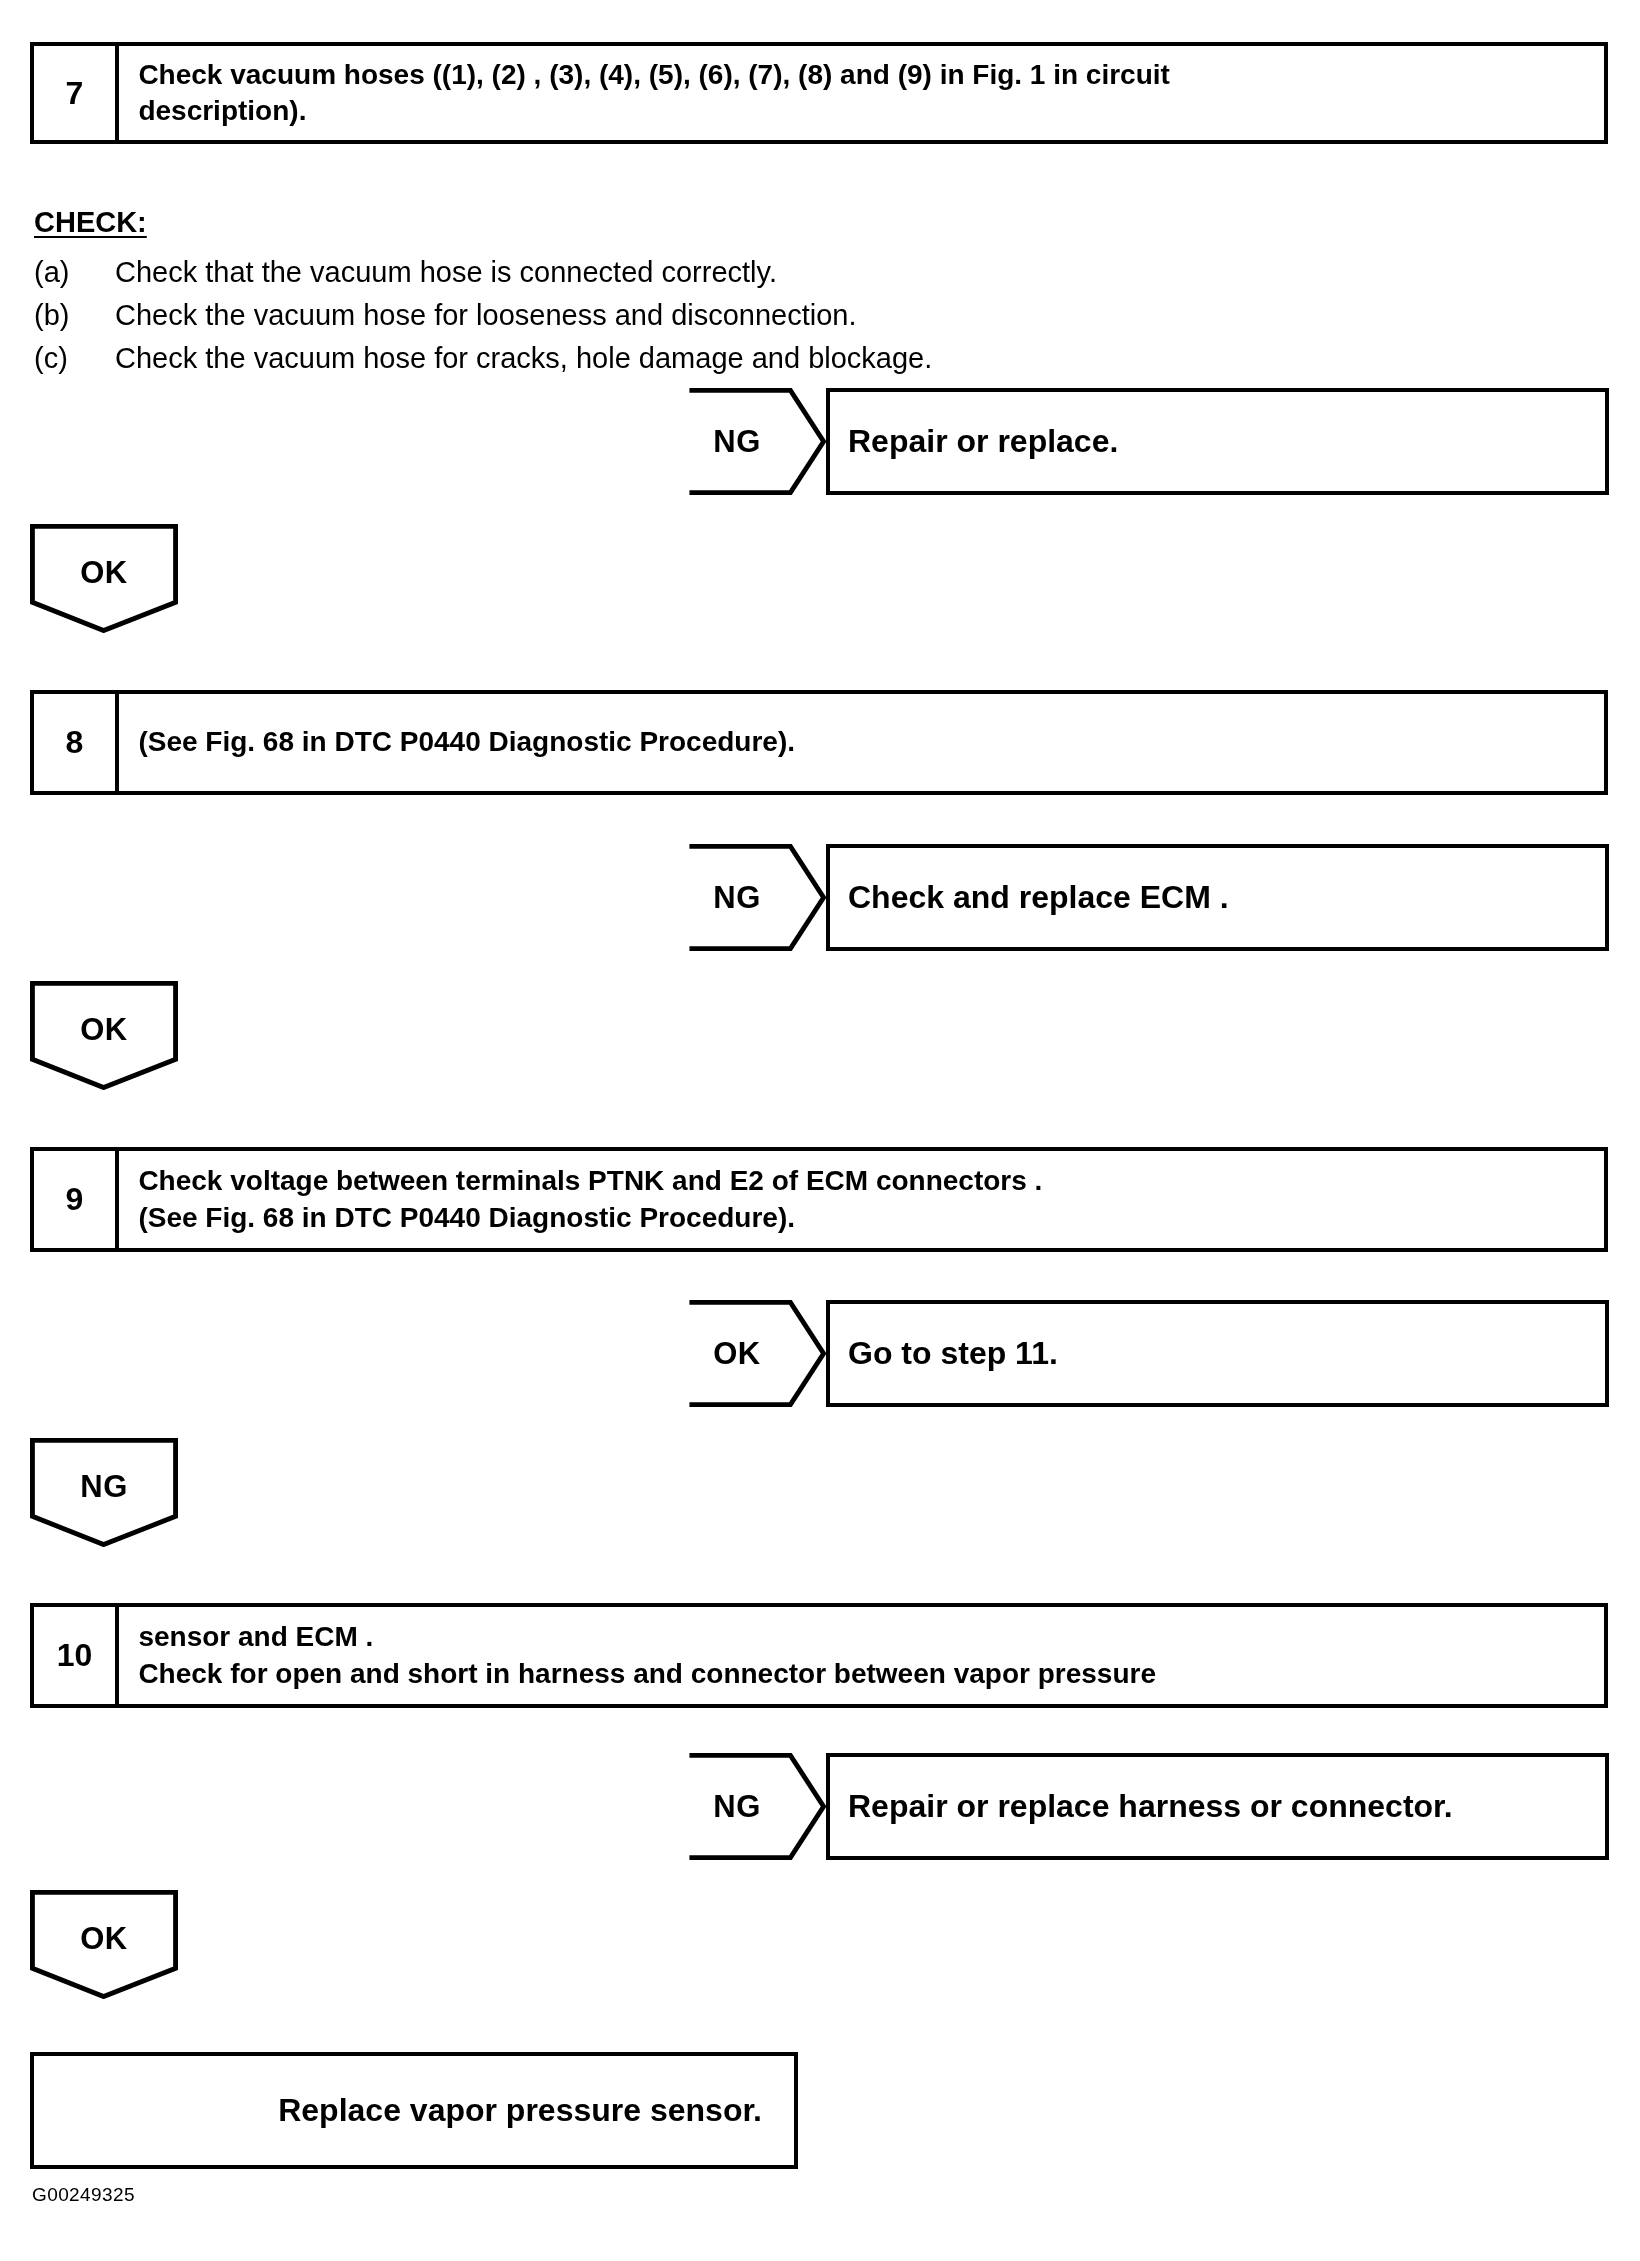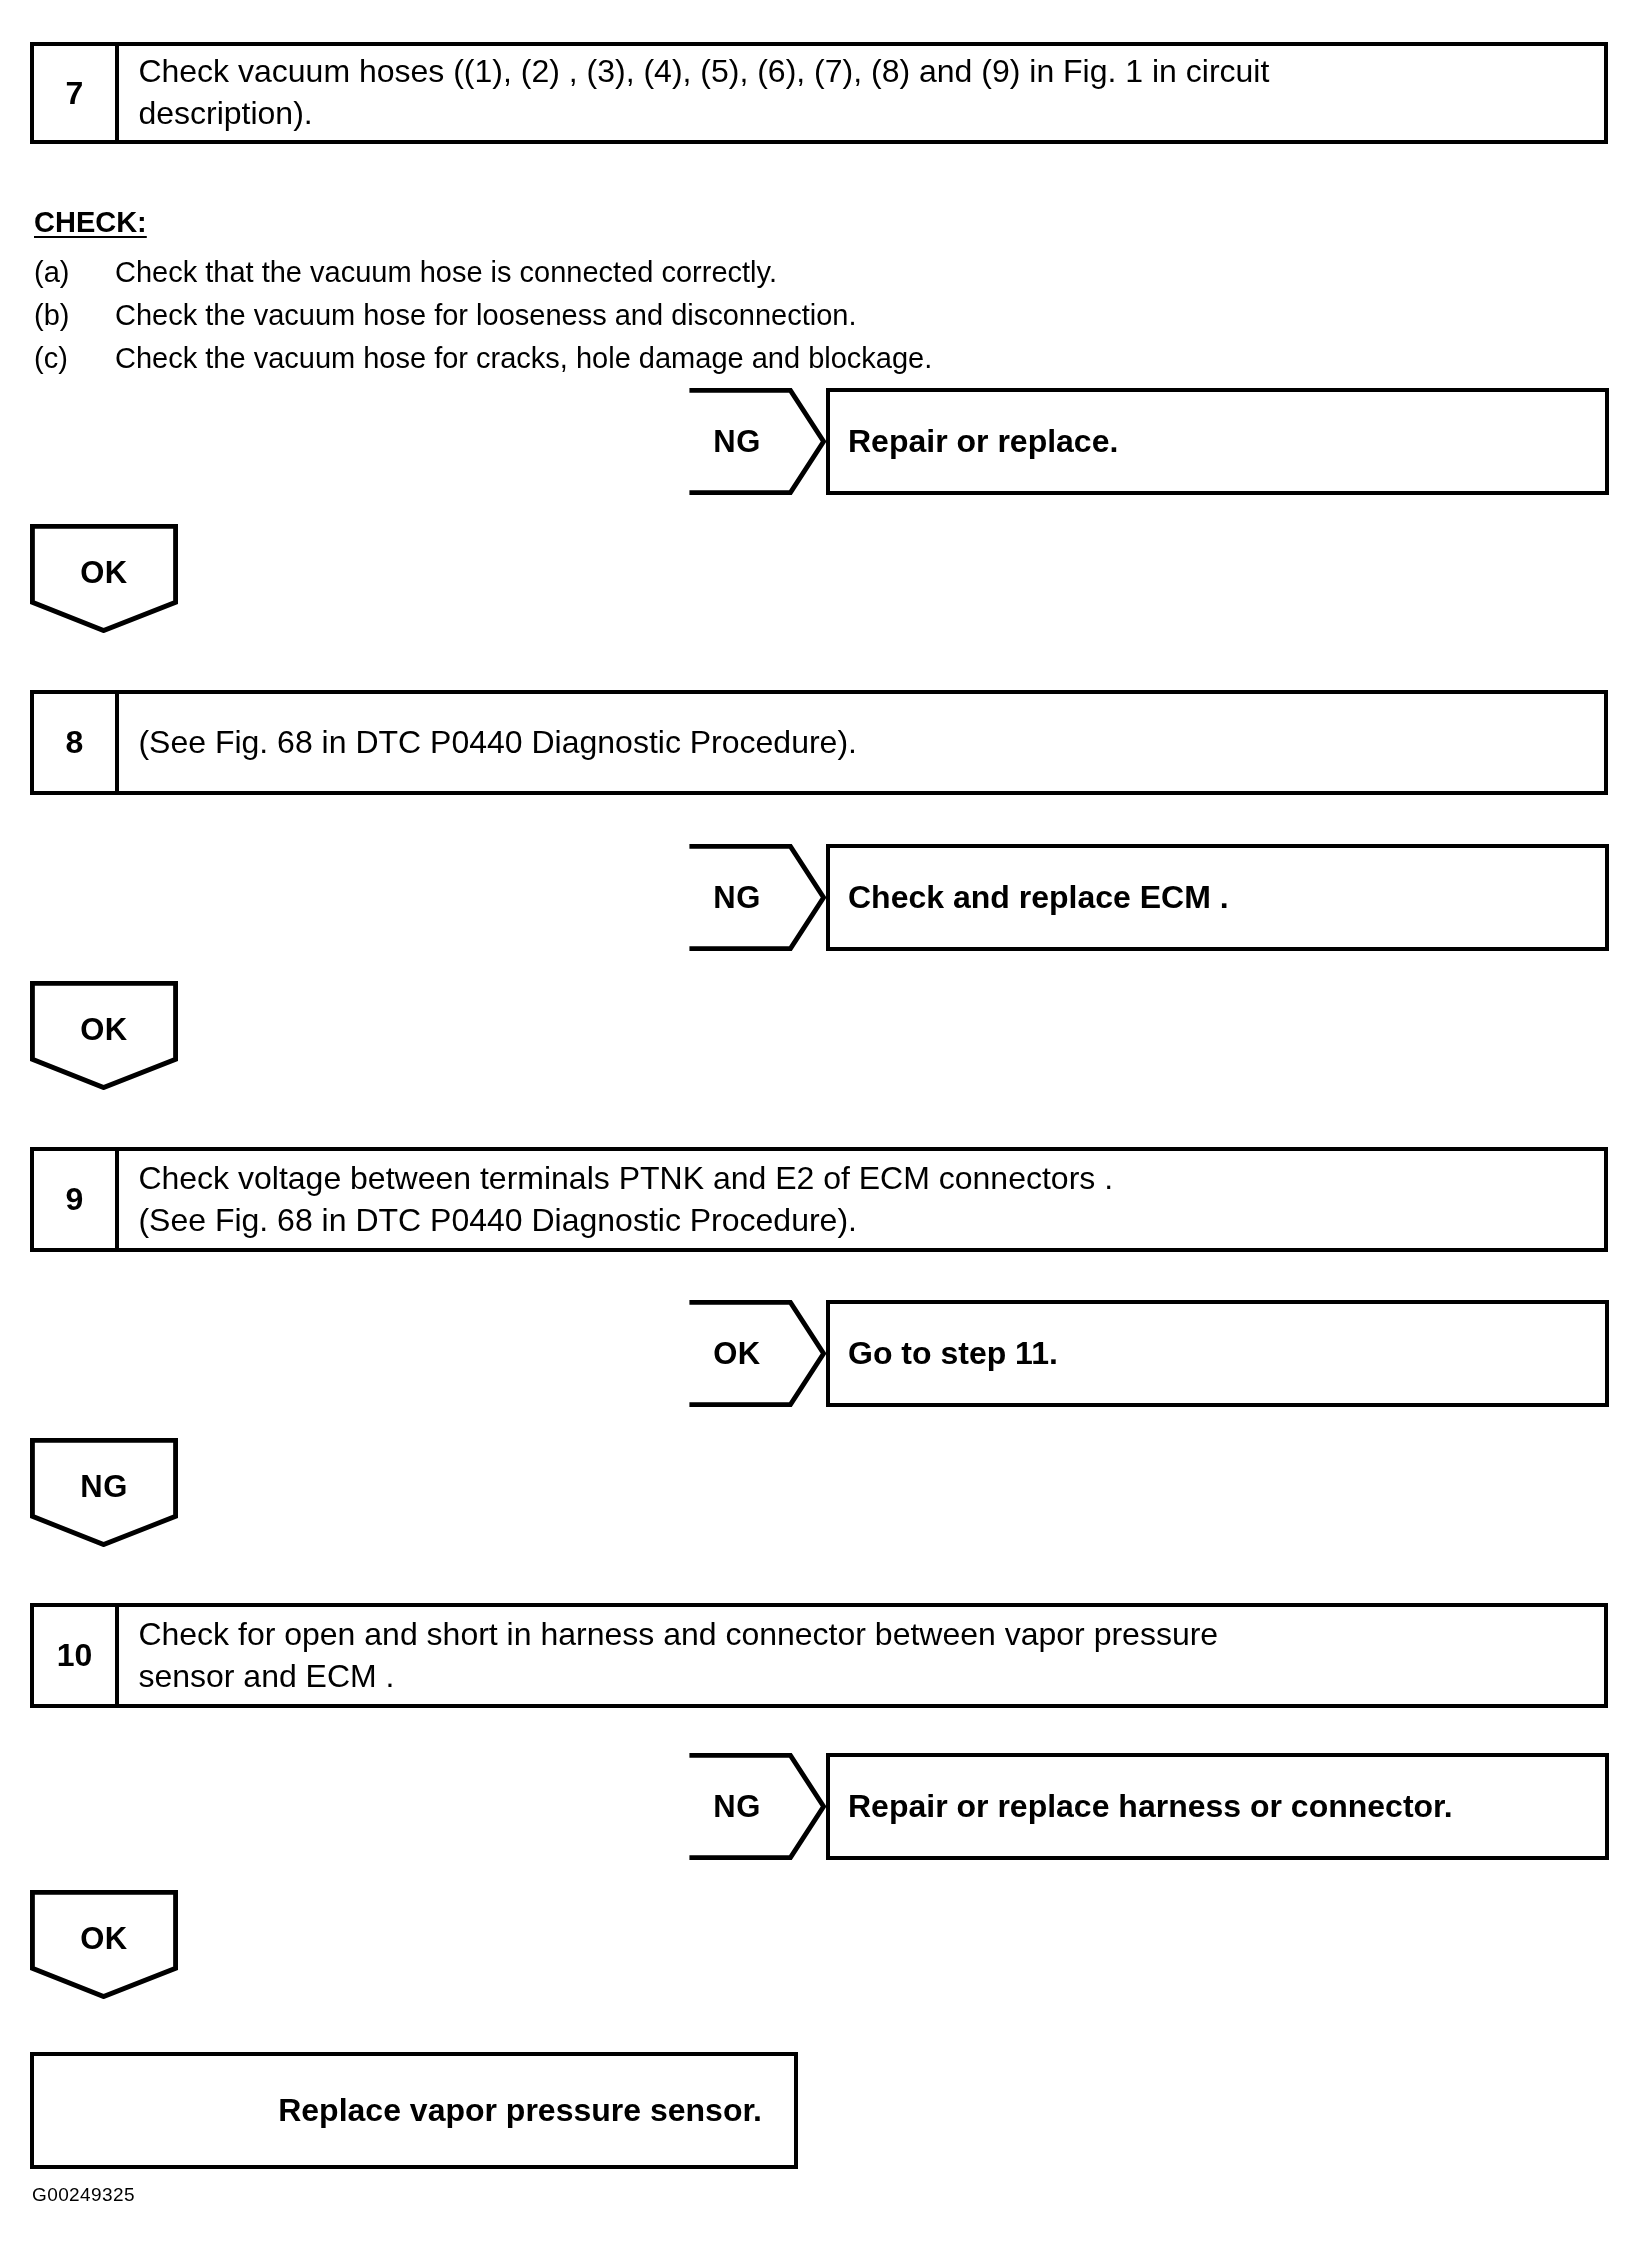--- a/index.html
+++ b/index.html
@@ -47,22 +47,22 @@
   }
   .step-text-cell {
     flex: 1 1 auto;
     padding: 18px 11.3px 18px 19.4px;
     display: flex;
     flex-direction: column;
     justify-content: center;
     box-sizing: border-box;
   }
   .step-line {
-    font-size: 32px;
-    font-weight: normal;
+    font-size: 28px;
+    font-weight: bold;
     line-height: 1.30;
     white-space: nowrap;
   }
 
   
   .check-block {
     position: absolute;
     left: 34px;
   }
   .check-header {
@@ -297,22 +297,22 @@
       <path d="M3,3 L180,3 L180,97 L91,132 L3,97 Z" fill="none" stroke="#000" stroke-width="6"></path>
     </svg>
     <span class="pent-label">NG</span>
   </div>
 
   <div class="step-box" style="top:1603px; height:105px;">
     <div class="step-num-cell">
       <span class="step-num">10</span>
     </div>
     <div class="step-text-cell">
+      <span class="step-line">sensor and ECM .</span>
       <span class="step-line">Check for open and short in harness and connector between vapor pressure</span>
-      <span class="step-line">sensor and ECM .</span>
     </div>
   </div>
 
   <div class="branch-row" style="top:1753px; height:107px;">
     <div class="branch-arrow">
       <svg viewBox="0 0 172 132" preserveAspectRatio="none" aria-hidden="true">
         <path d="M3,3 L128,3 L169,66 L128,129 L3,129" fill="none" stroke="#000" stroke-width="6"></path>
       </svg>
       <span class="arrow-label">NG</span>
     </div>

